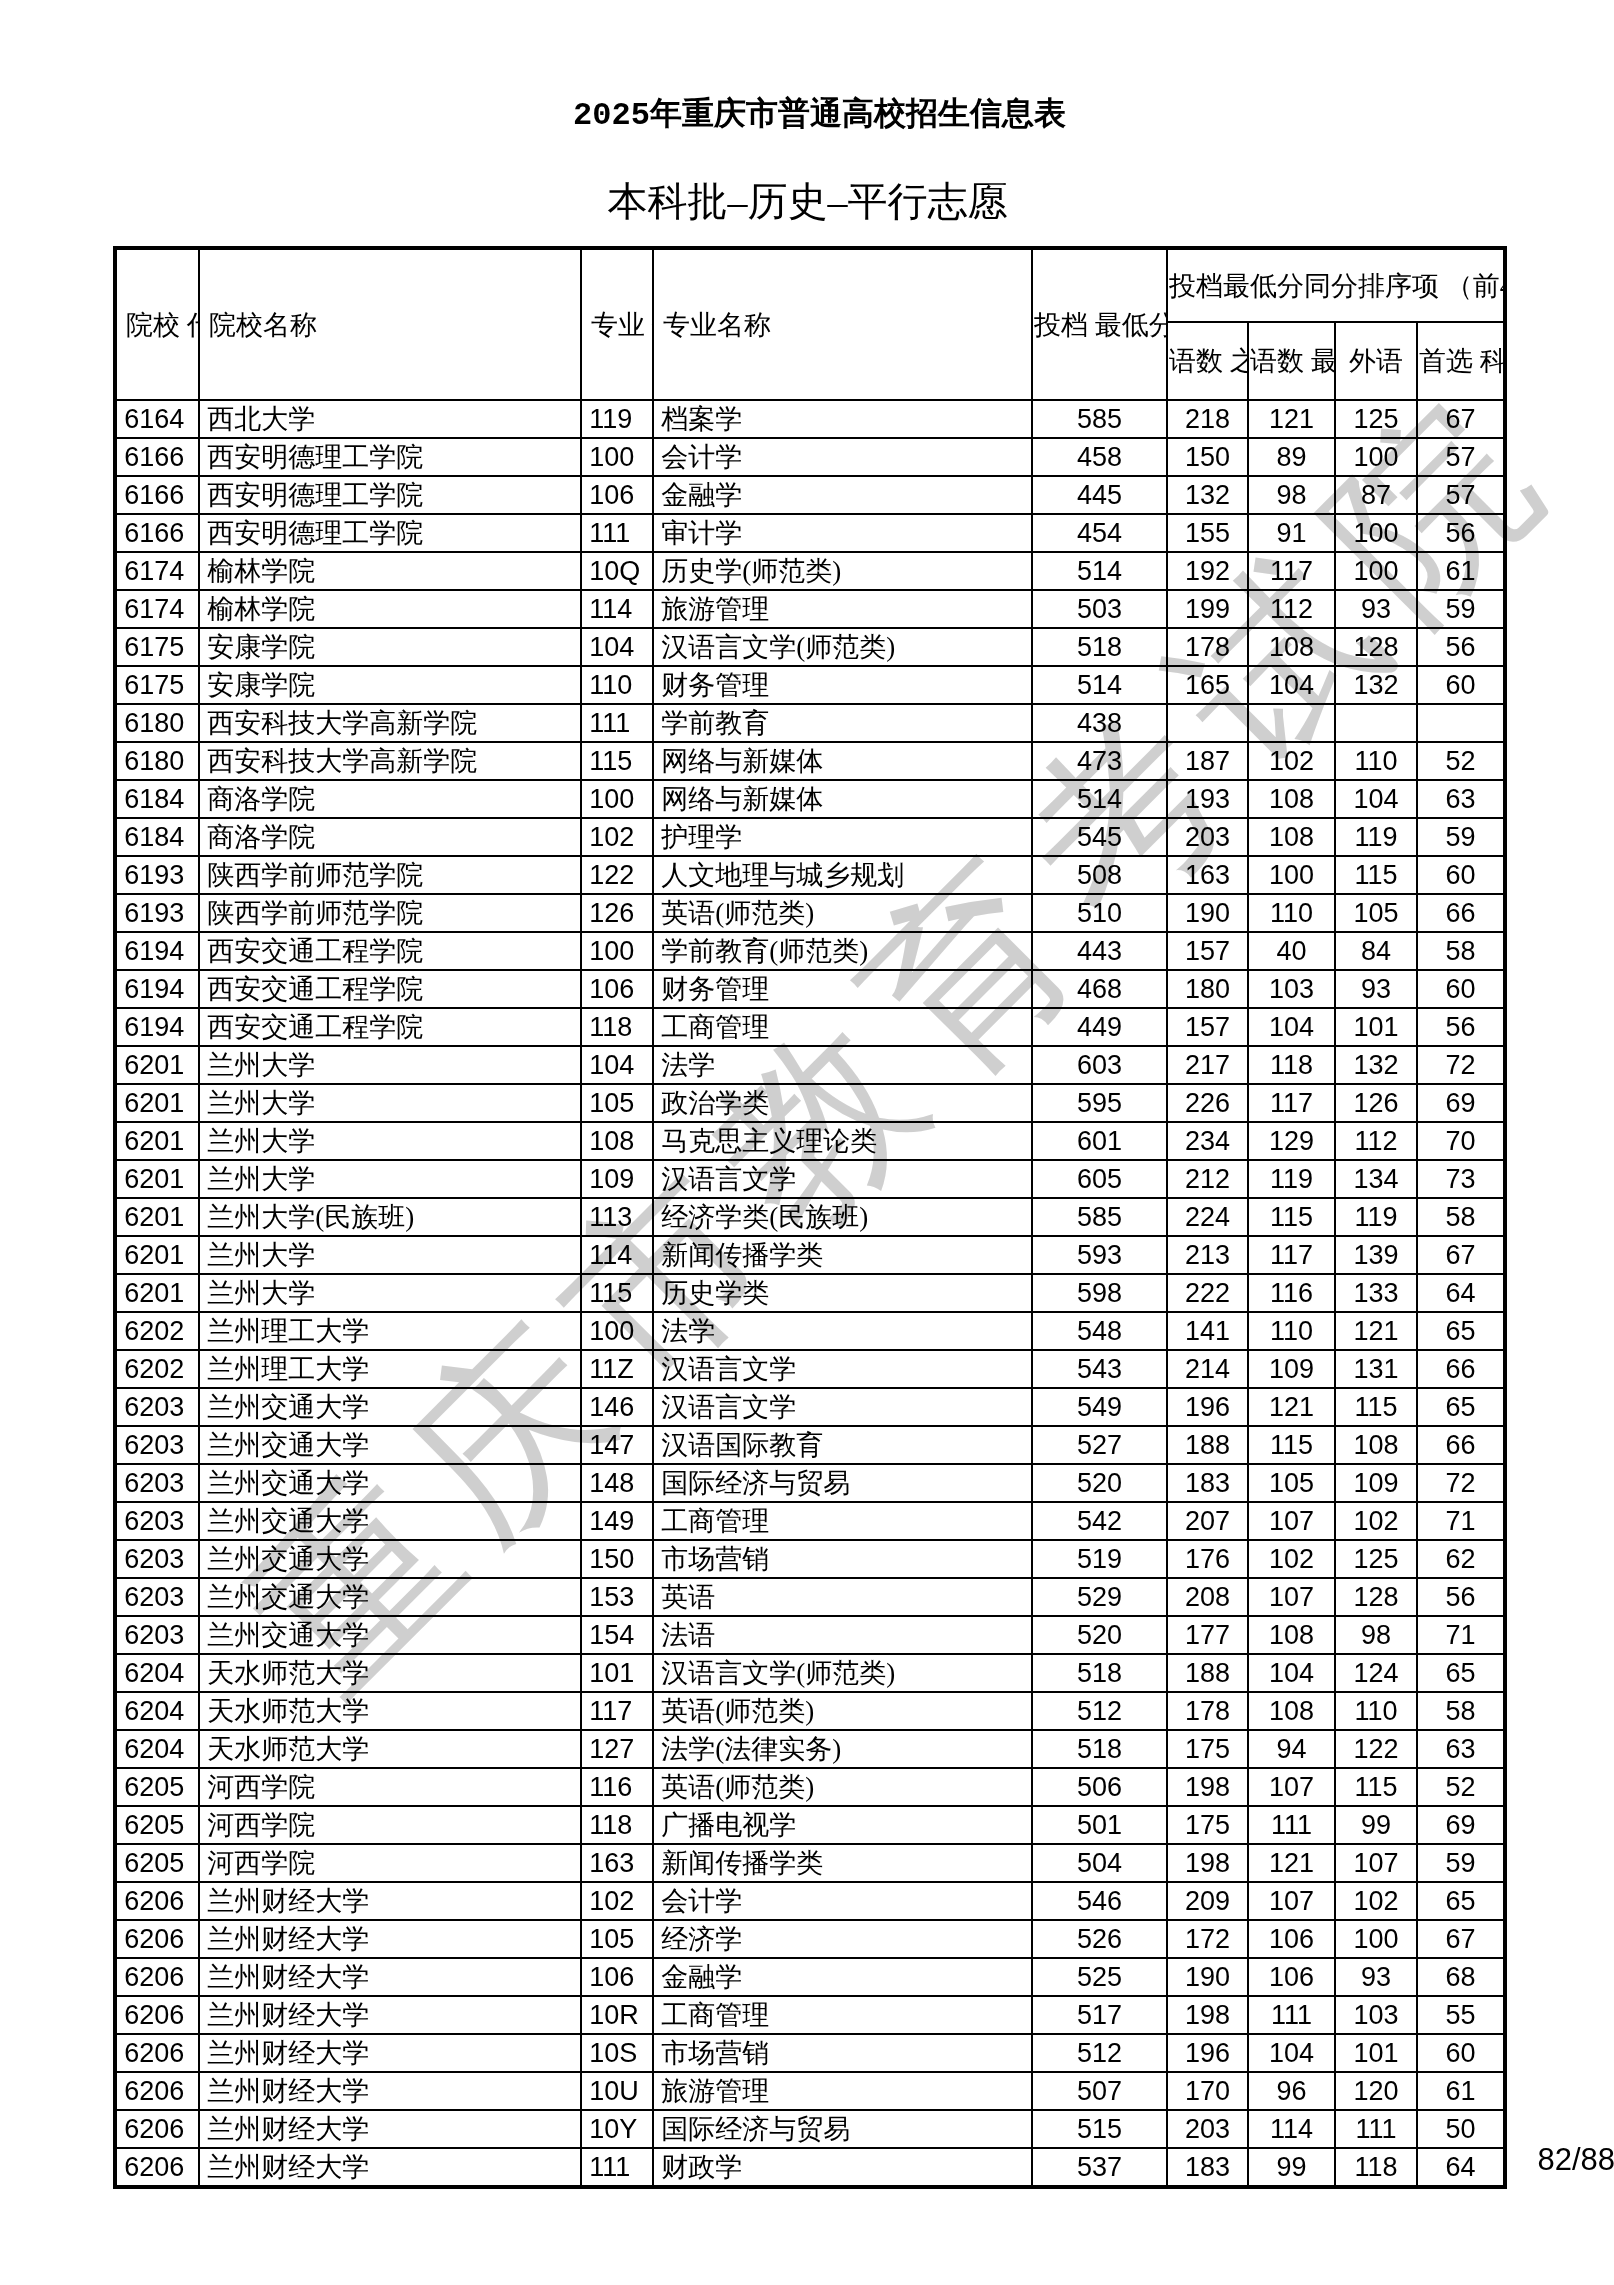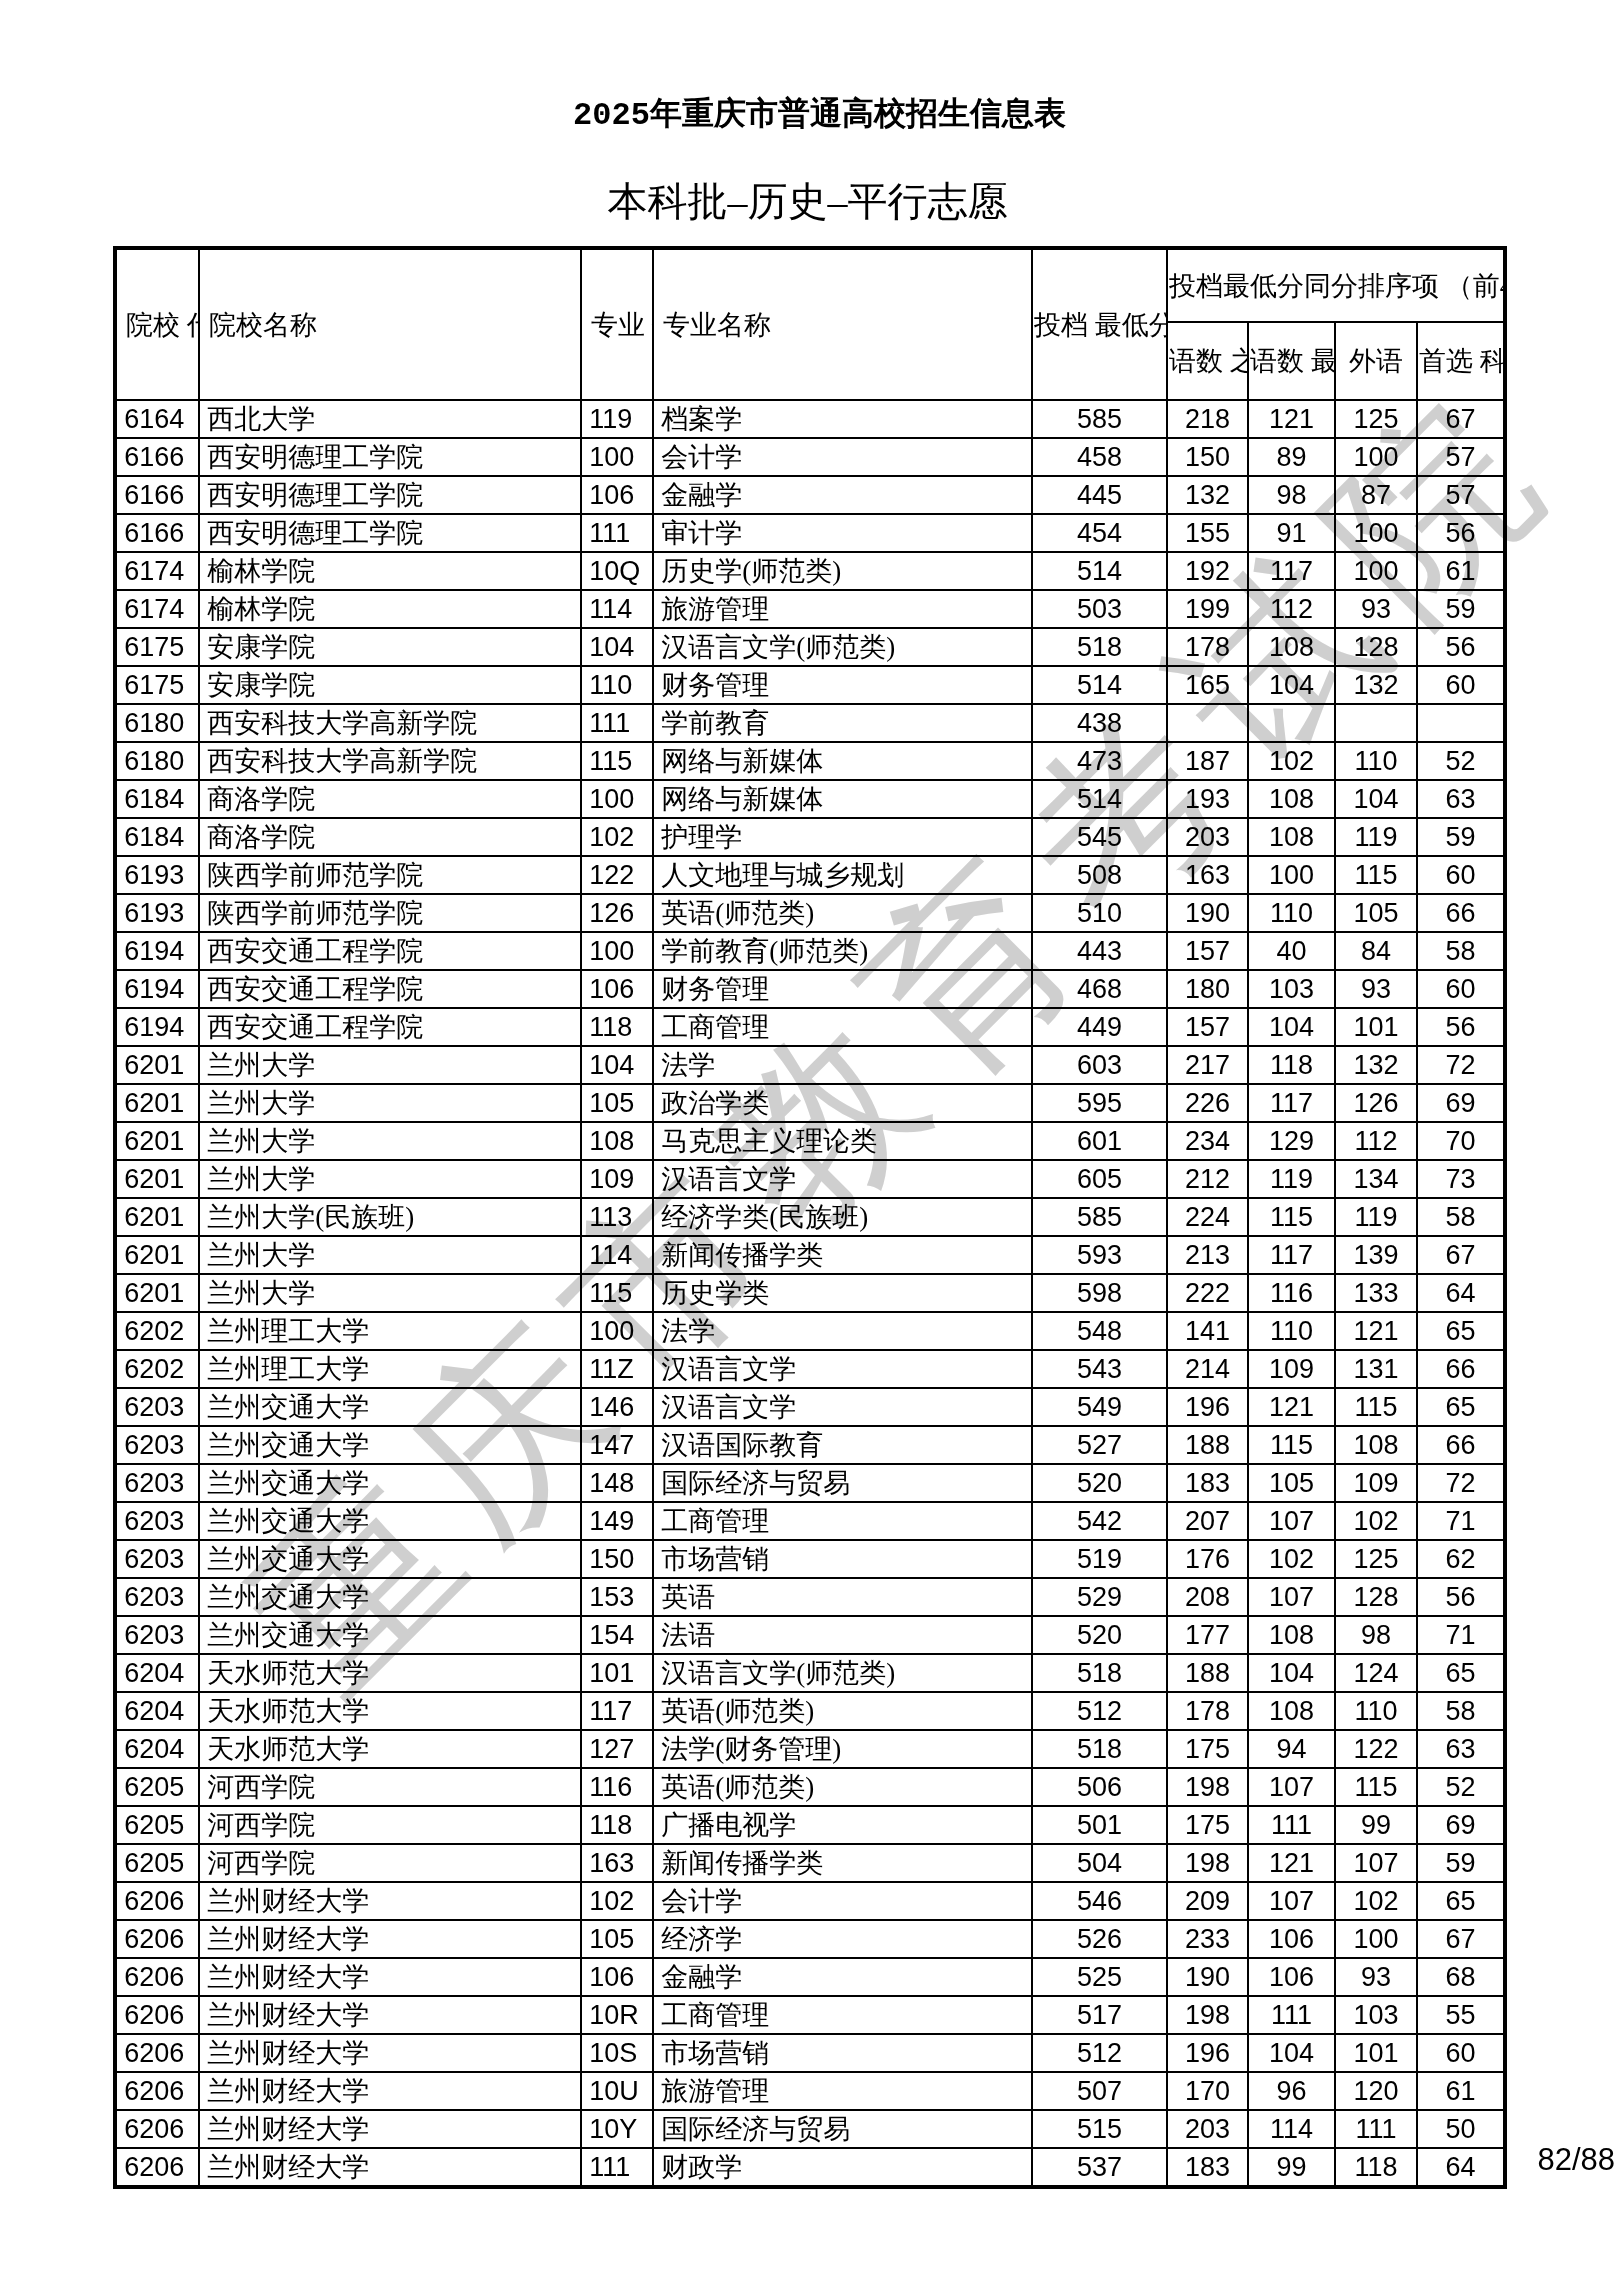--- a/index.html
+++ b/index.html
@@ -492,21 +492,21 @@
           <td class="c4">512</td>
           <td class="c5">178</td>
           <td class="c6">108</td>
           <td class="c7">110</td>
           <td class="c8">58</td>
         </tr>
         <tr>
           <td class="c0">6204</td>
           <td class="c1">天水师范大学</td>
           <td class="c2">127</td>
-          <td class="c3">法学(财务管理)</td>
+          <td class="c3">法学(法律实务)</td>
           <td class="c4">518</td>
           <td class="c5">175</td>
           <td class="c6">94</td>
           <td class="c7">122</td>
           <td class="c8">63</td>
         </tr>
         <tr>
           <td class="c0">6205</td>
           <td class="c1">河西学院</td>
           <td class="c2">116</td>
@@ -549,21 +549,21 @@
           <td class="c6">107</td>
           <td class="c7">102</td>
           <td class="c8">65</td>
         </tr>
         <tr>
           <td class="c0">6206</td>
           <td class="c1">兰州财经大学</td>
           <td class="c2">105</td>
           <td class="c3">经济学</td>
           <td class="c4">526</td>
-          <td class="c5">233</td>
+          <td class="c5">172</td>
           <td class="c6">106</td>
           <td class="c7">100</td>
           <td class="c8">67</td>
         </tr>
         <tr>
           <td class="c0">6206</td>
           <td class="c1">兰州财经大学</td>
           <td class="c2">106</td>
           <td class="c3">金融学</td>
           <td class="c4">525</td>

